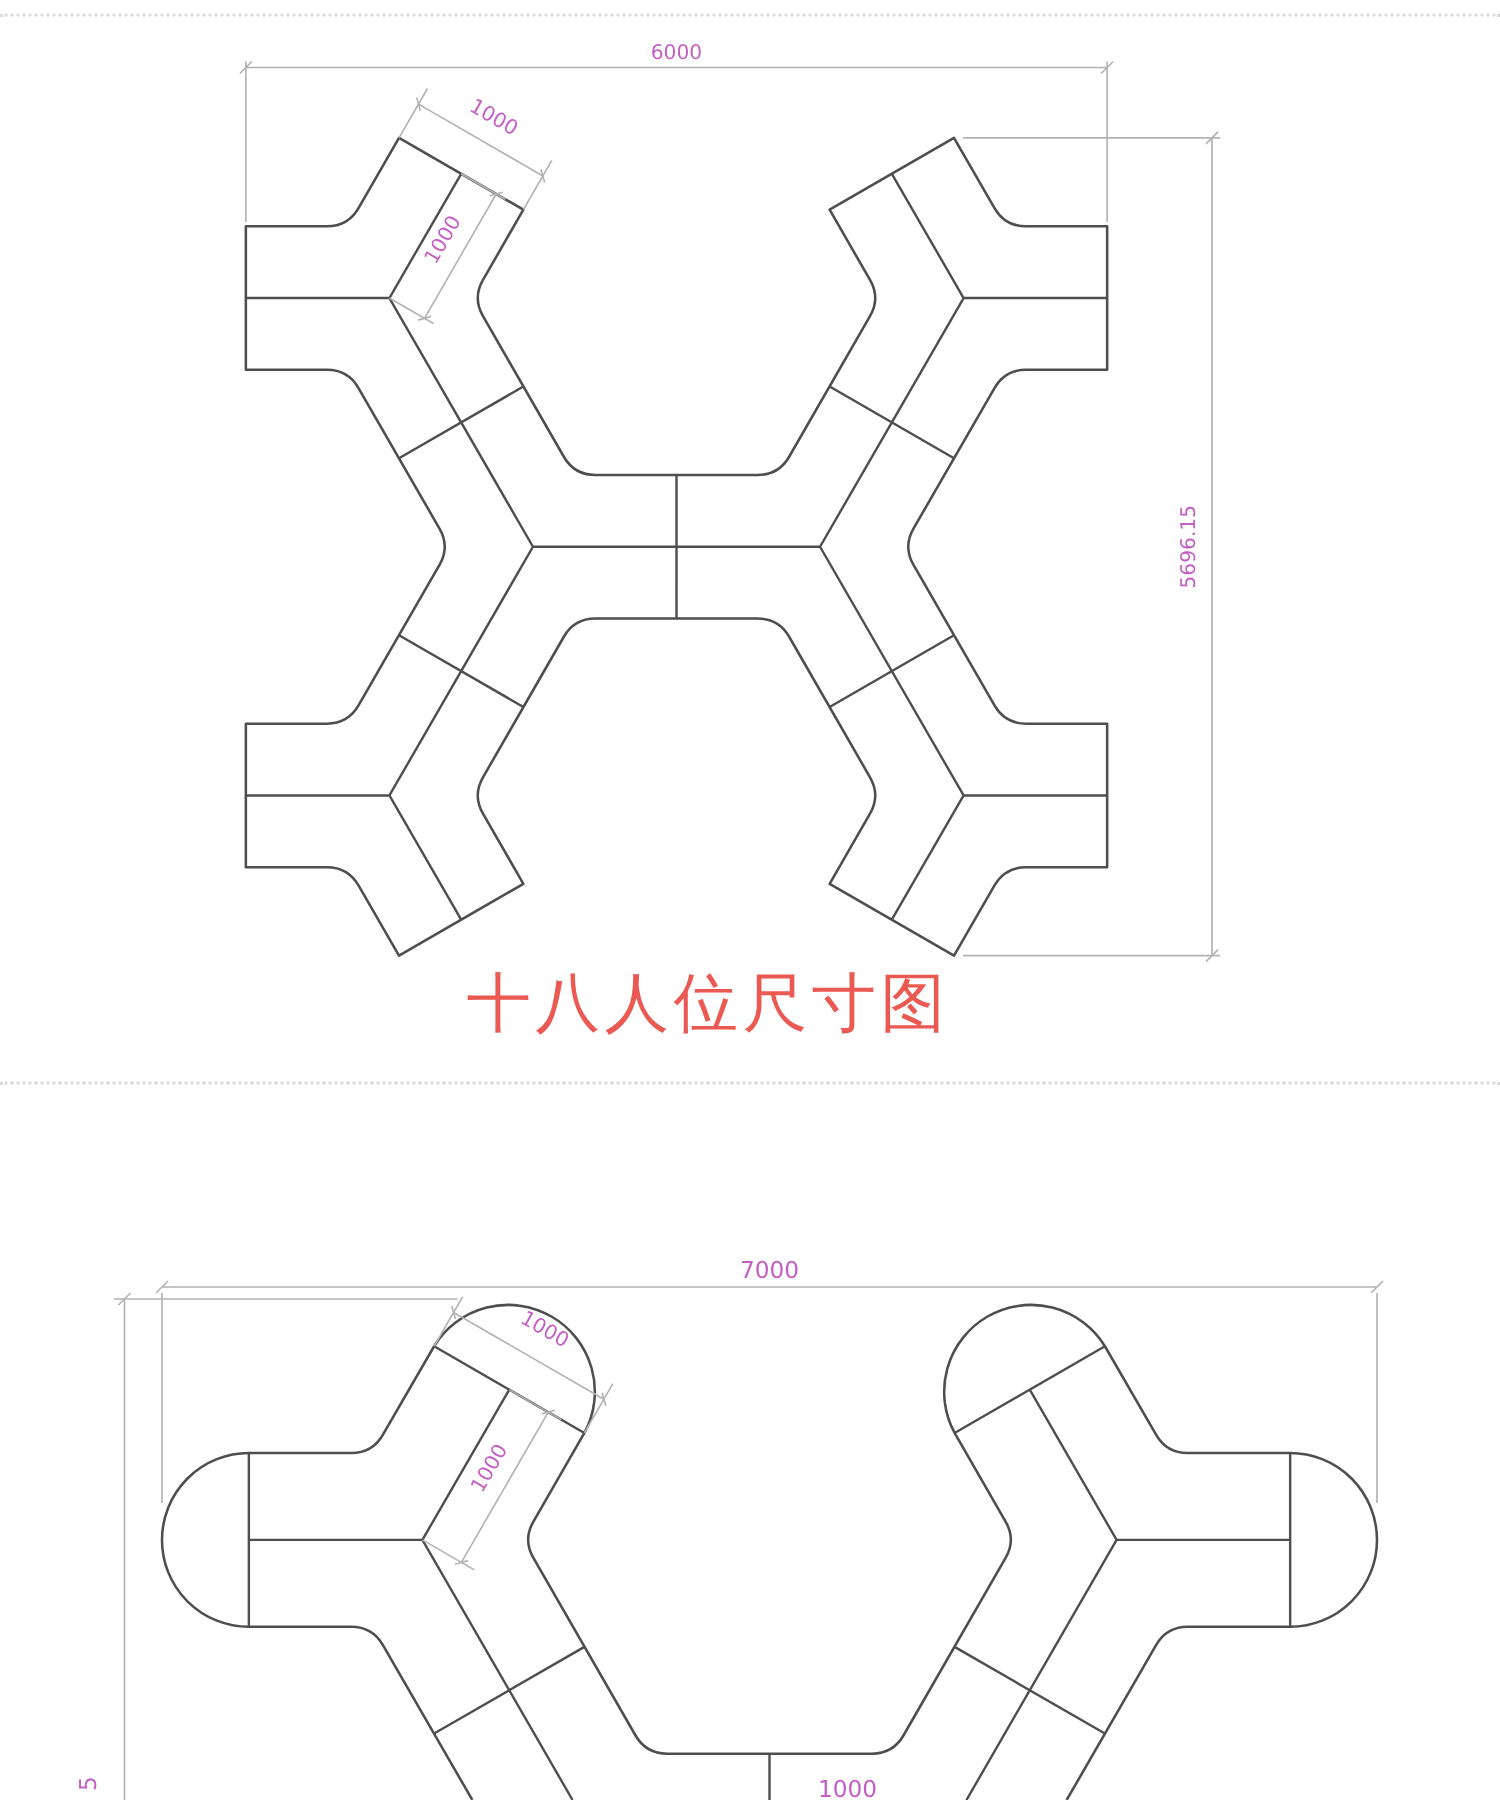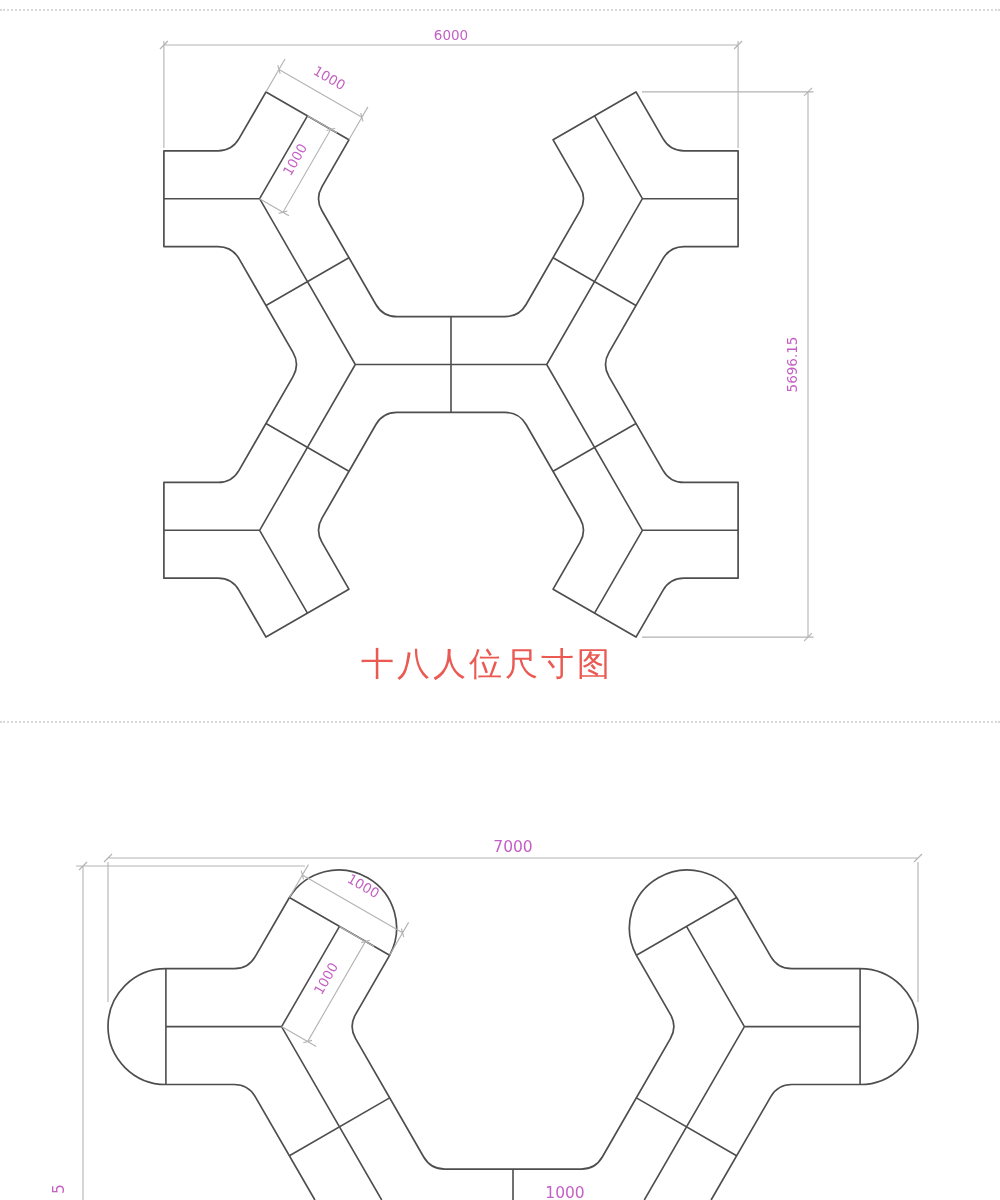--- a/index.html
+++ b/index.html
@@ -14,23 +14,23 @@
   body{
     width:1000px;height:1200px;position:relative;overflow:hidden;
     background:var(--background);
     font-family:"DejaVu Sans", sans-serif;
   }
   .canvas{position:absolute;left:0;top:0;}
   .sep{position:absolute;left:0;width:1000px;height:0;border-top:2px dotted var(--separator);}
   .sep.top{top:9px;}
   .sep.mid{top:721px;}
   .page-title{
-    position:absolute;left:487px;top:644px;transform:translateX(-50%);
+    position:absolute;left:472px;top:644px;transform:translateX(-50%);
     white-space:nowrap;
-    font-size:33px;line-height:1.2;letter-spacing:3px;
+    font-size:43px;line-height:1.2;letter-spacing:3px;
     color:var(--title);
   }
   path.outline{fill:none;stroke:var(--outline);stroke-width:1.7;stroke-linejoin:round;}
   path.inner{fill:none;stroke:var(--outline);stroke-width:1.6;}
   path.dim{fill:none;stroke:var(--dimension-line);stroke-width:1.1;}
   text.dimtxt{fill:var(--dimension-text);font-family:"DejaVu Sans", sans-serif;font-size:13.5px;text-anchor:middle;}
   text.dimtxt.big{font-size:15.5px;}
 </style>
 </head>
 <body>

